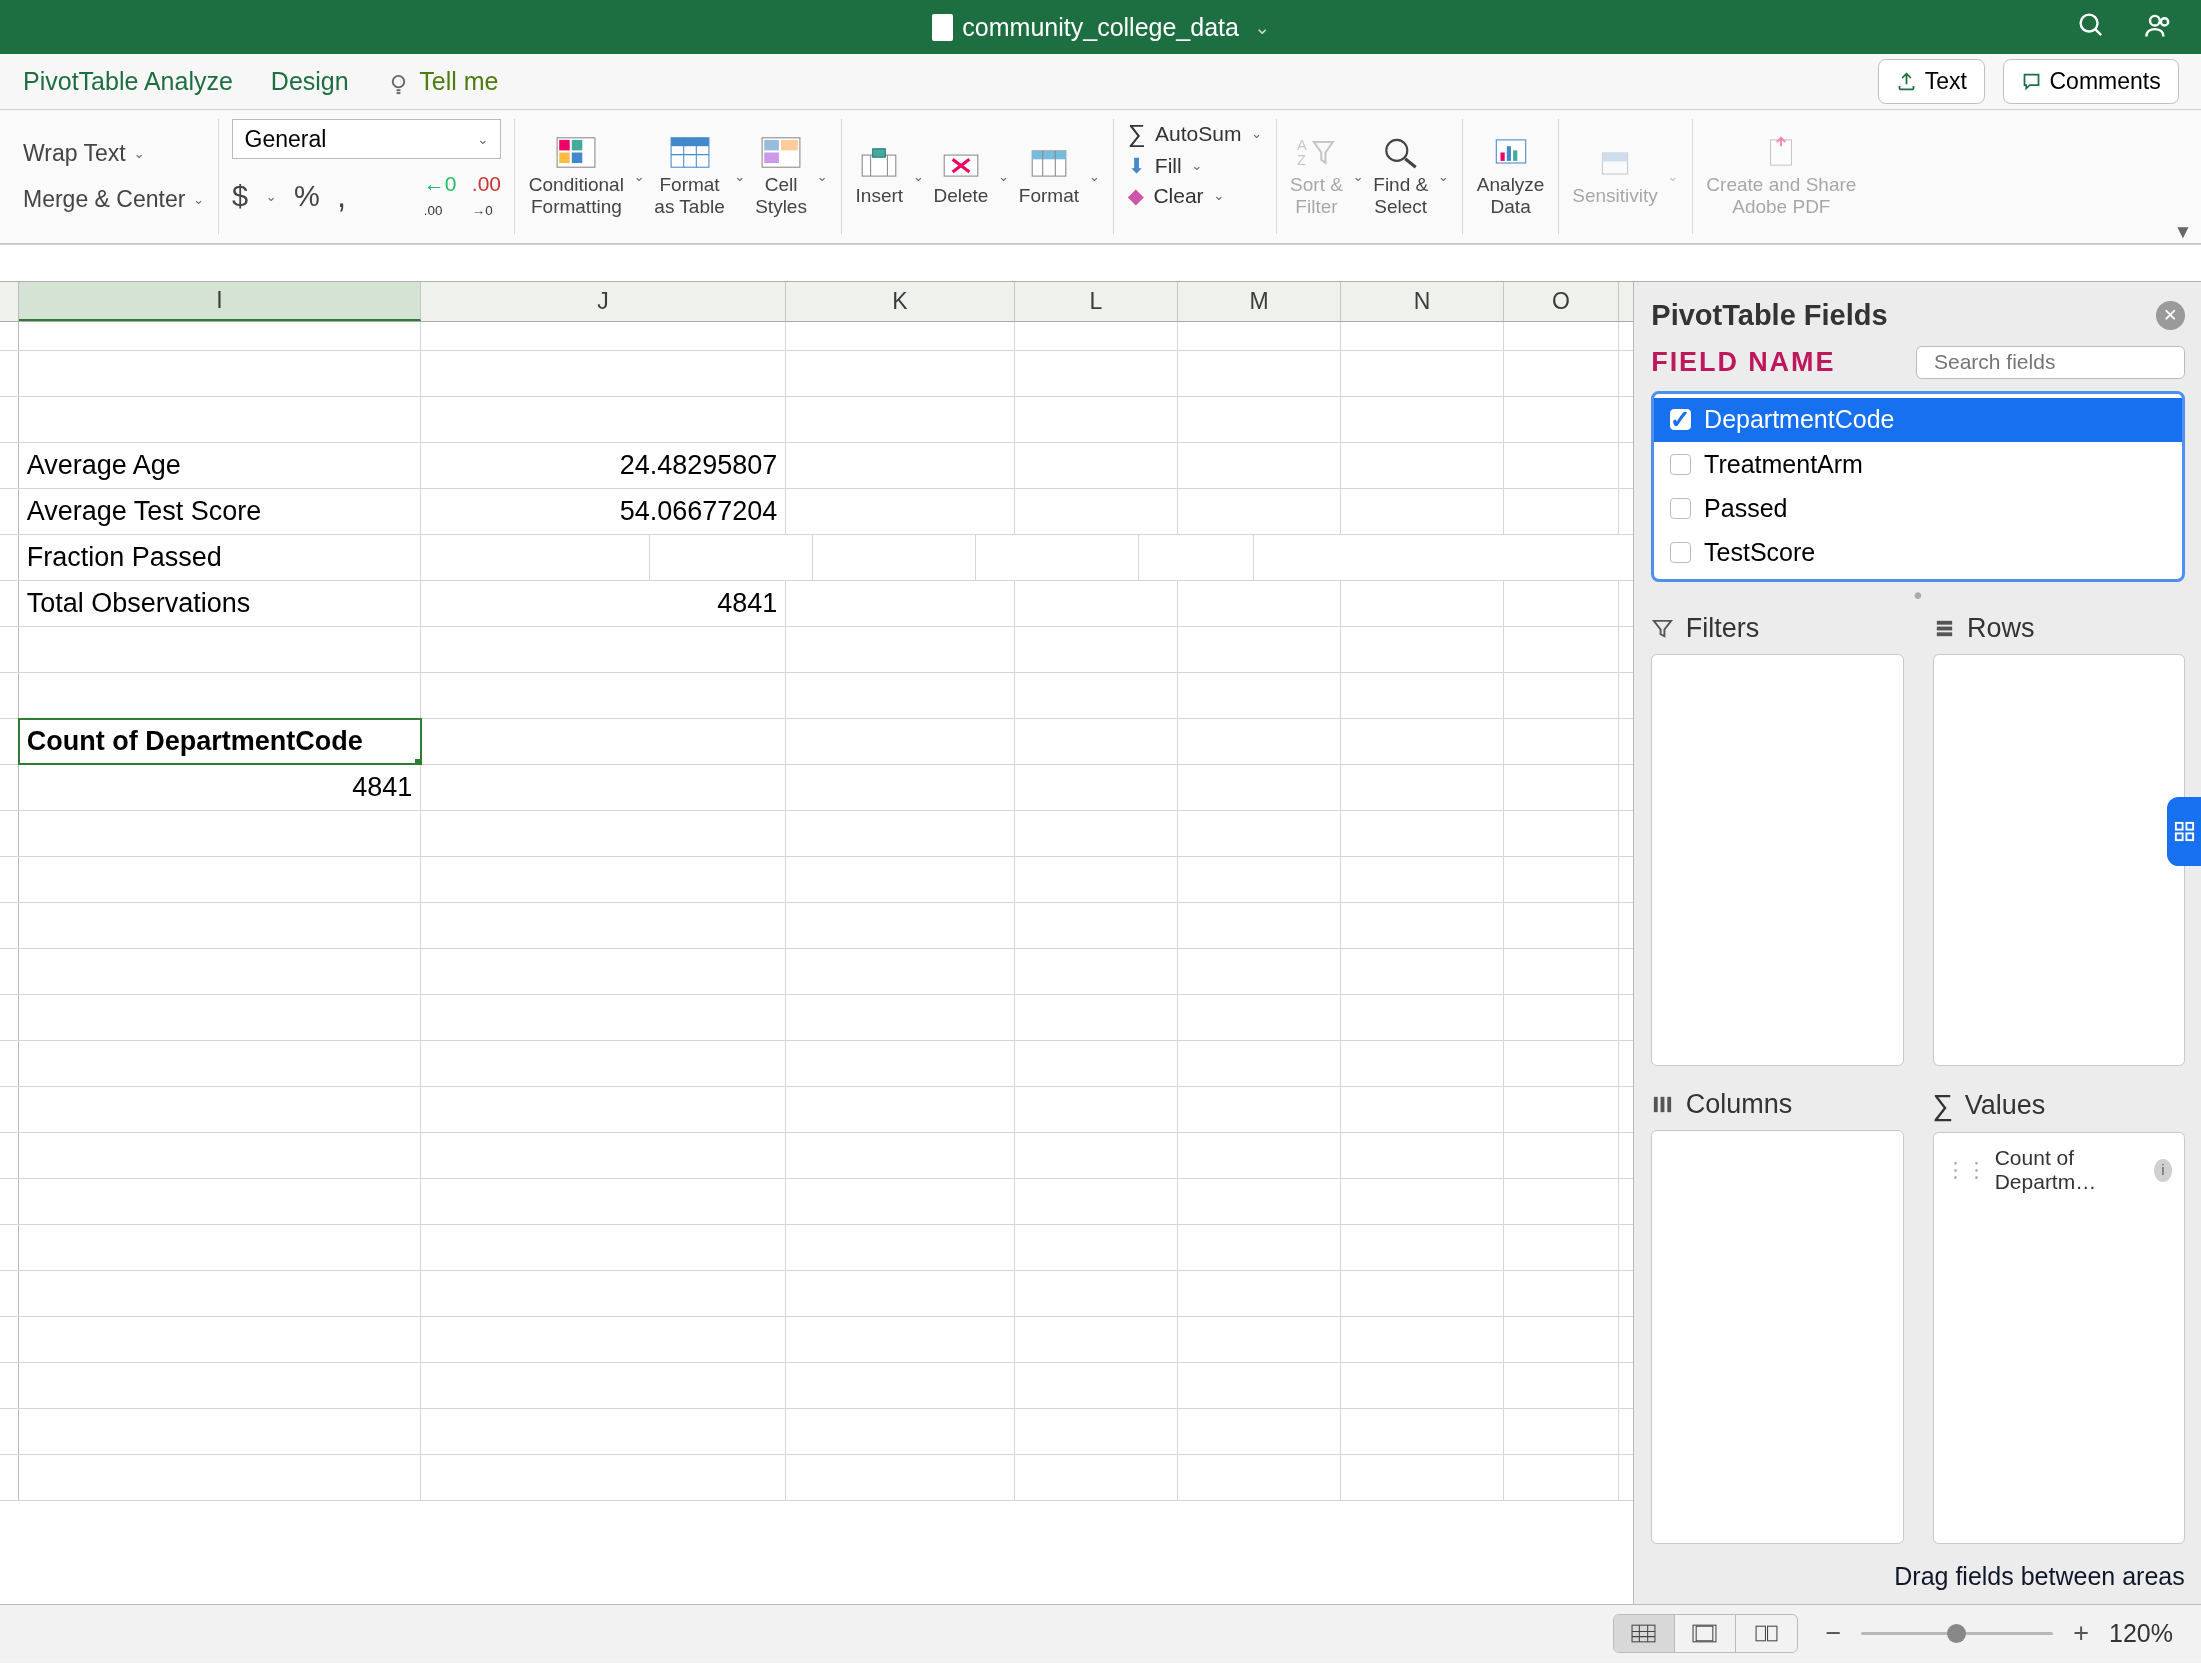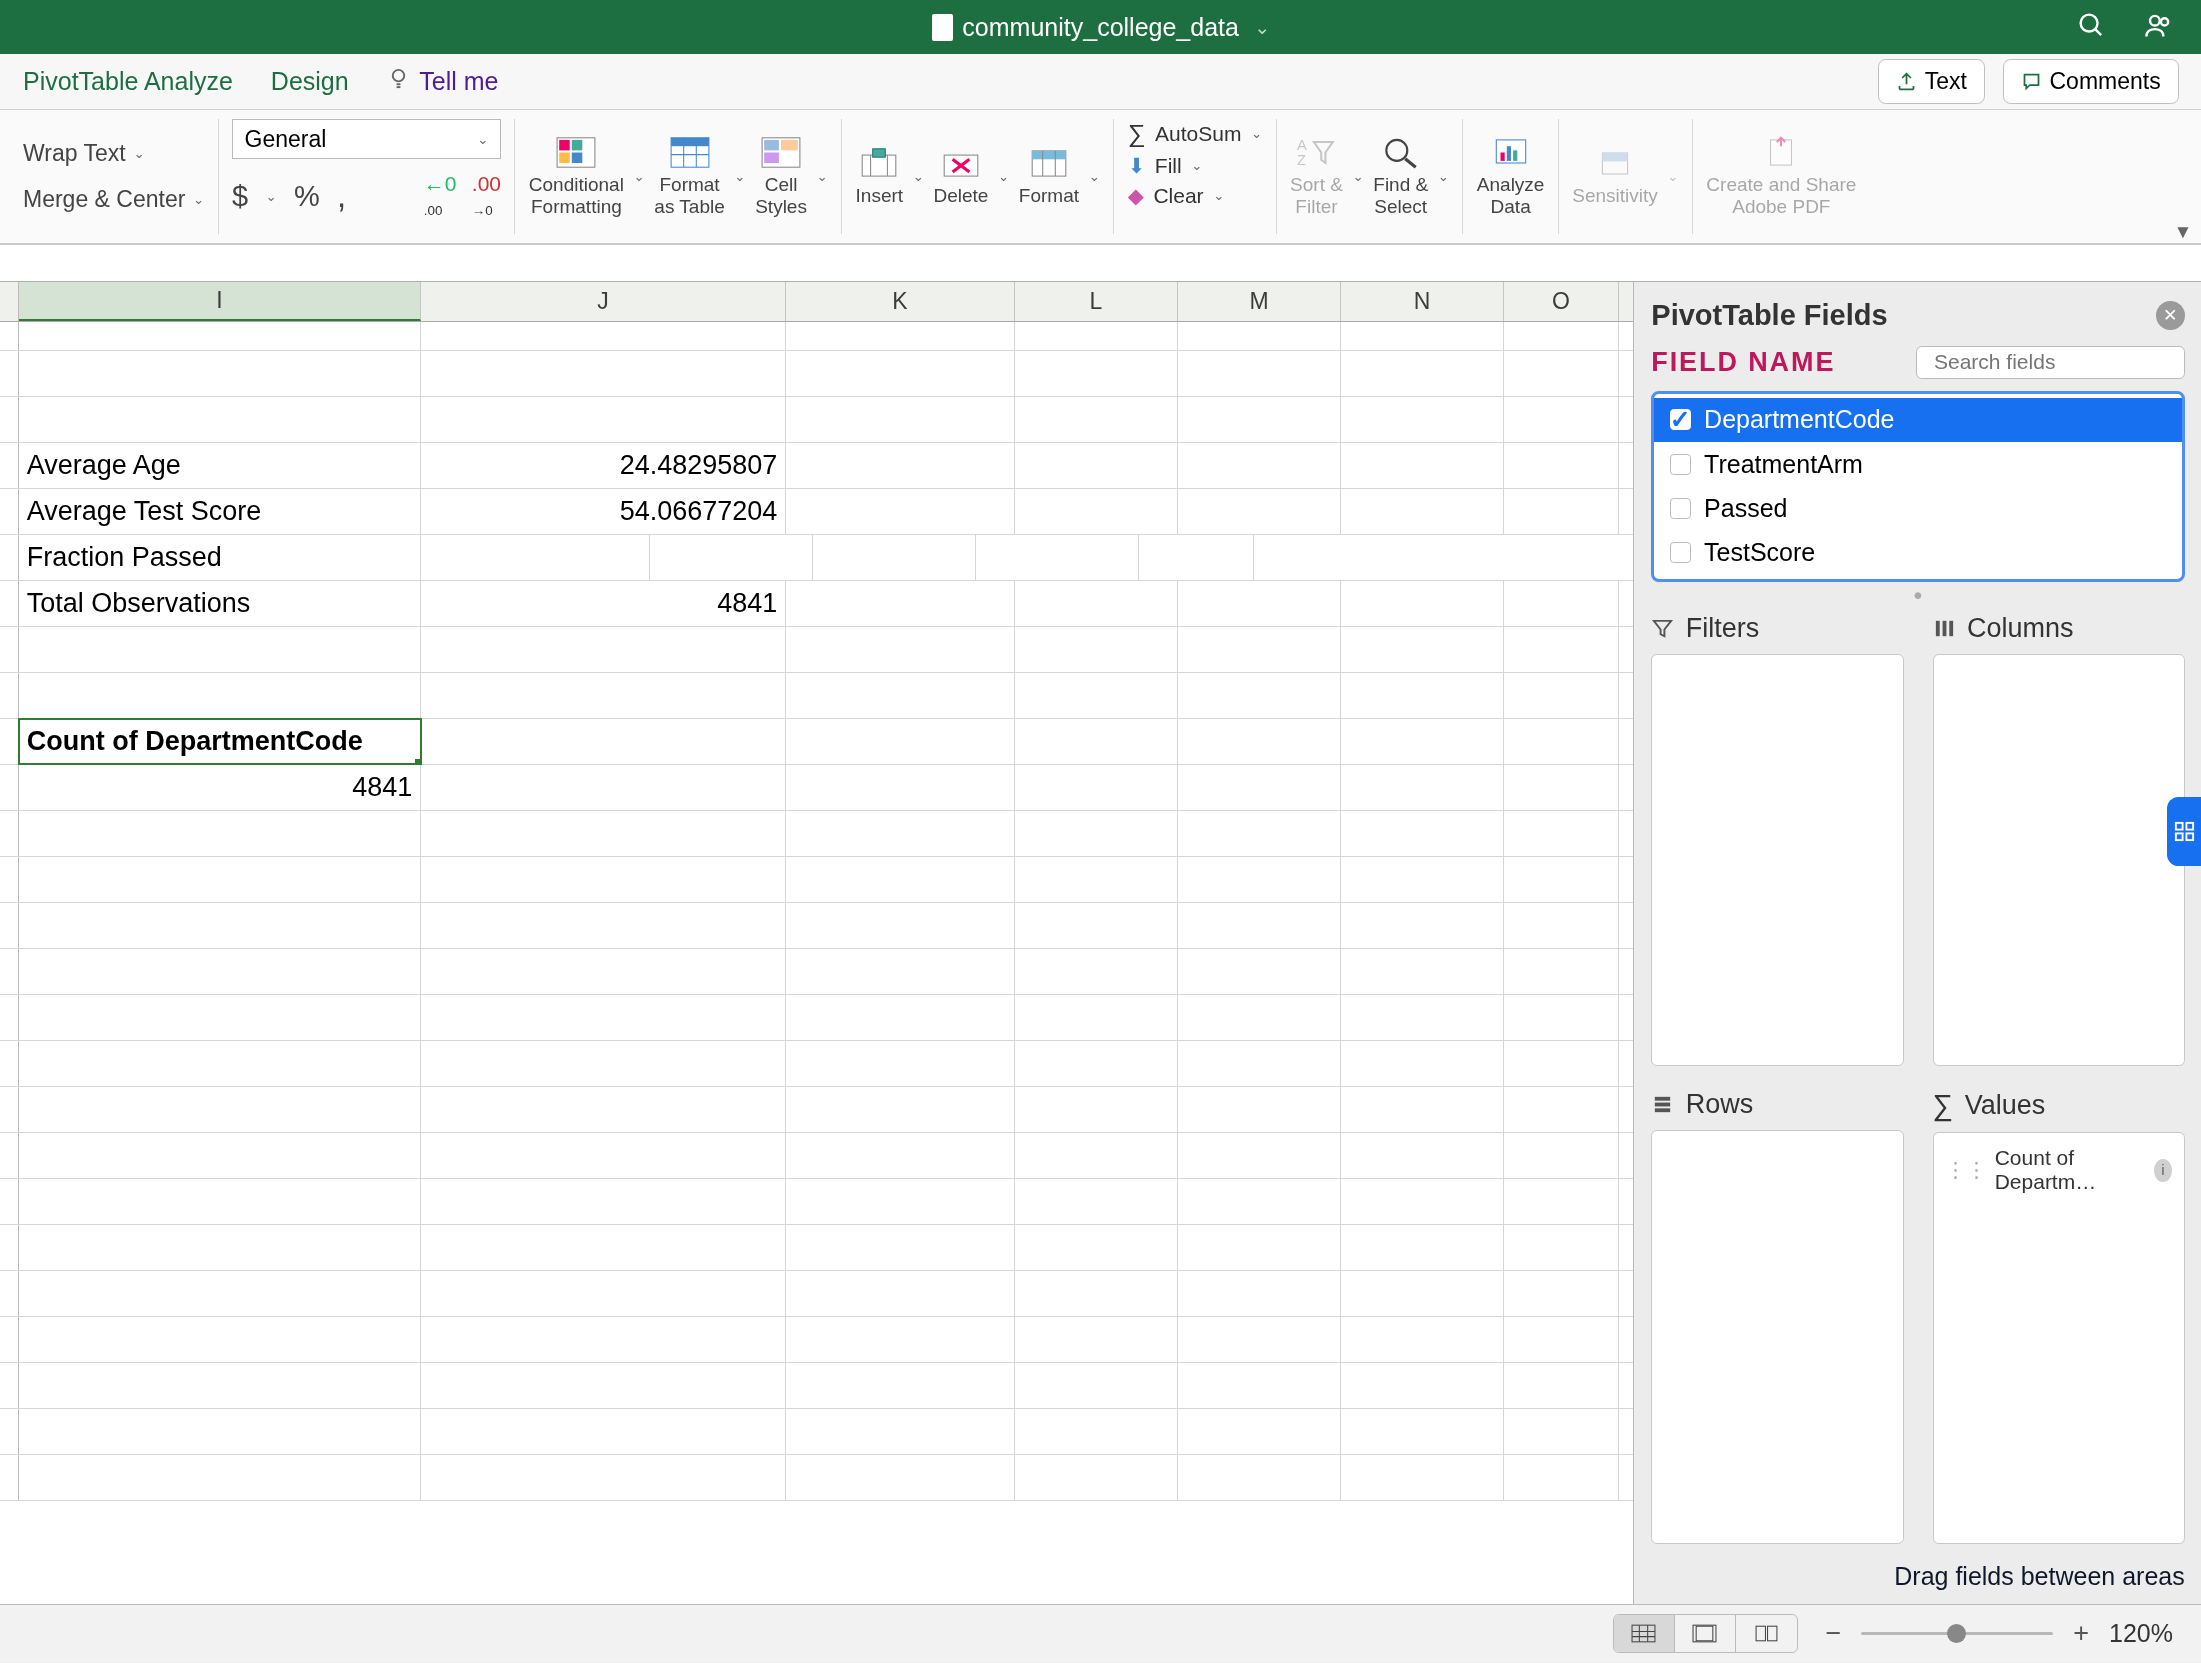--- a/index.html
+++ b/index.html
@@ -10,21 +10,21 @@
   .title-bar .doc { display: flex; align-items: center; gap: 9.6px; color: #fff; font-size: 25px; }
   .title-bar .doc-icon { width: 21px; height: 27px; background: #fff; border-radius: 1.9px; position: relative; }
   .title-bar .chevron { color: #c5d9cb; font-size: 19px; margin-left: 5.8px; }
   .title-bar .right-icons { position: absolute; right: 29px; display: flex; gap: 38px; align-items: center; }
   .title-bar .right-icons svg { stroke: #fff; }
 
   
   .ribbon-row { background: #f7f7f7; height: 56px; border-bottom: 1px solid #d0d0d0; display: flex; align-items: center; padding: 0 23px; justify-content: space-between; }
   .ribbon-tabs { display: flex; align-items: center; gap: 38px; }
   .ribbon-tabs .tab { font-size: 25px; color: #1d6f42; cursor: pointer; }
-  .tell-me { display: flex; align-items: flex-start; gap: 9.6px; font-size: 25px; color: #4c1d95; }
+  .tell-me { display: flex; align-items: flex-end; gap: 9.6px; font-size: 25px; color: #4d7c0f; }
   .tell-me .bulb { width: 23px; height: 23px; }
   .ribbon-actions { display: flex; gap: 17.3px; }
   .ribbon-btn { display: flex; align-items: center; gap: 7.7px; border: 1px solid #c0c0c0; border-radius: 7.7px; padding: 7.7px 17.3px; font-size: 23px; background: #fff; cursor: pointer; }
   .ribbon-btn svg { width: 21px; height: 21px; }
 
   
   .toolbar { background: #fafafa; height: 134px; border-bottom: 1px solid #c8c8c8; display: flex; align-items: center; padding: 0 9.6px; position: relative; }
   .tool-group { display: flex; align-items: center; padding: 0 13.4px; height: 115px; border-right: 1px solid #d8d8d8; gap: 9.6px; }
   .tool-group:last-of-type { border-right: none; }
   .tool-item { display: flex; flex-direction: column; align-items: center; justify-content: center; gap: 3.8px; cursor: pointer; }
@@ -651,36 +651,36 @@
             <svg width="23" height="23" viewBox="0 0 24 24" fill="none" stroke="#555" stroke-width="2">
               <path d="M3 4h18l-7 9v7l-4-2v-5z"></path>
             </svg>
             <span>Filters</span>
           </div>
         <div class="area-box"></div>
       </div>
       <div class="area">
         <div class="area-header">
             <svg width="23" height="23" viewBox="0 0 24 24" fill="#555">
+              <rect x="4" y="4" width="16" height="4"></rect>
+              <rect x="4" y="10" width="16" height="4"></rect>
+              <rect x="4" y="16" width="16" height="4"></rect>
+            </svg>
+            <span>Rows</span>
+          </div>
+        <div class="area-box"></div>
+      </div>
+      <div class="area">
+        <div class="area-header">
+            <svg width="23" height="23" viewBox="0 0 24 24" fill="#555">
               <rect x="3" y="4" width="4" height="16"></rect>
               <rect x="10" y="4" width="4" height="16"></rect>
               <rect x="17" y="4" width="4" height="16"></rect>
             </svg>
             <span>Columns</span>
-          </div>
-        <div class="area-box"></div>
-      </div>
-      <div class="area">
-        <div class="area-header">
-            <svg width="23" height="23" viewBox="0 0 24 24" fill="#555">
-              <rect x="4" y="4" width="16" height="4"></rect>
-              <rect x="4" y="10" width="16" height="4"></rect>
-              <rect x="4" y="16" width="16" height="4"></rect>
-            </svg>
-            <span>Rows</span>
           </div>
         <div class="area-box"></div>
       </div>
       <div class="area">
         <div class="area-header">
             <span style="font-size:29px;">∑</span>
             <span>Values</span>
           </div>
         <div class="area-box">
           <div class="value-pill">

